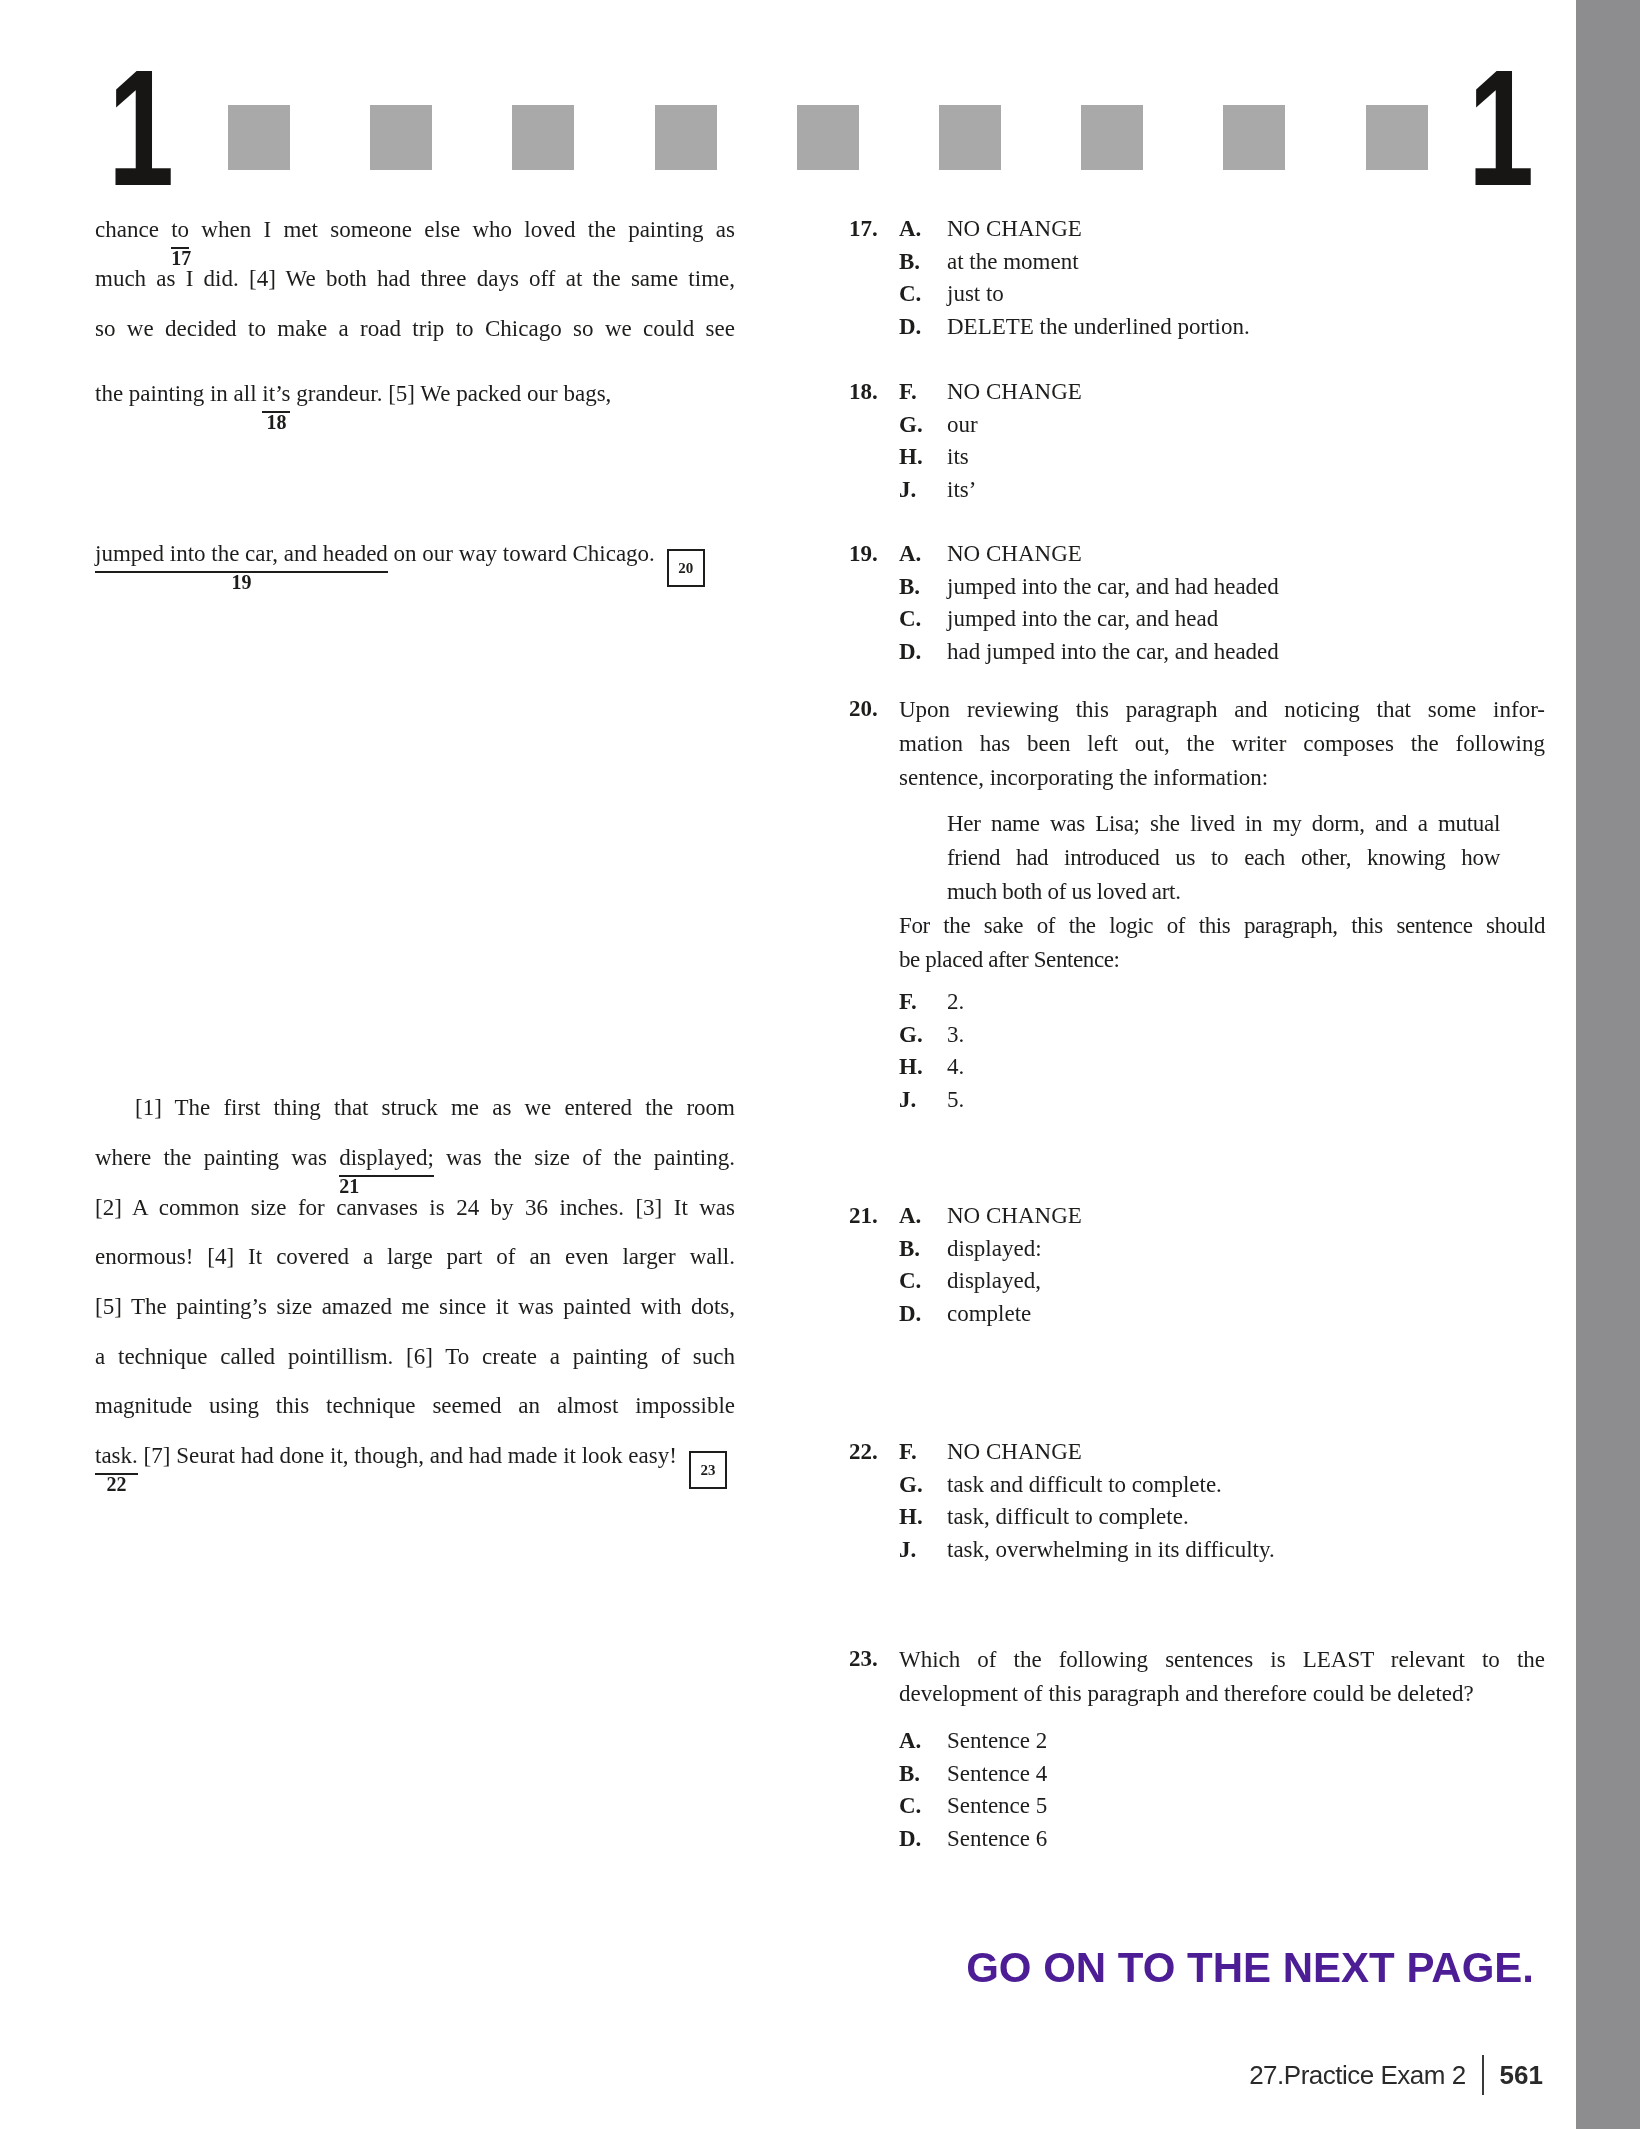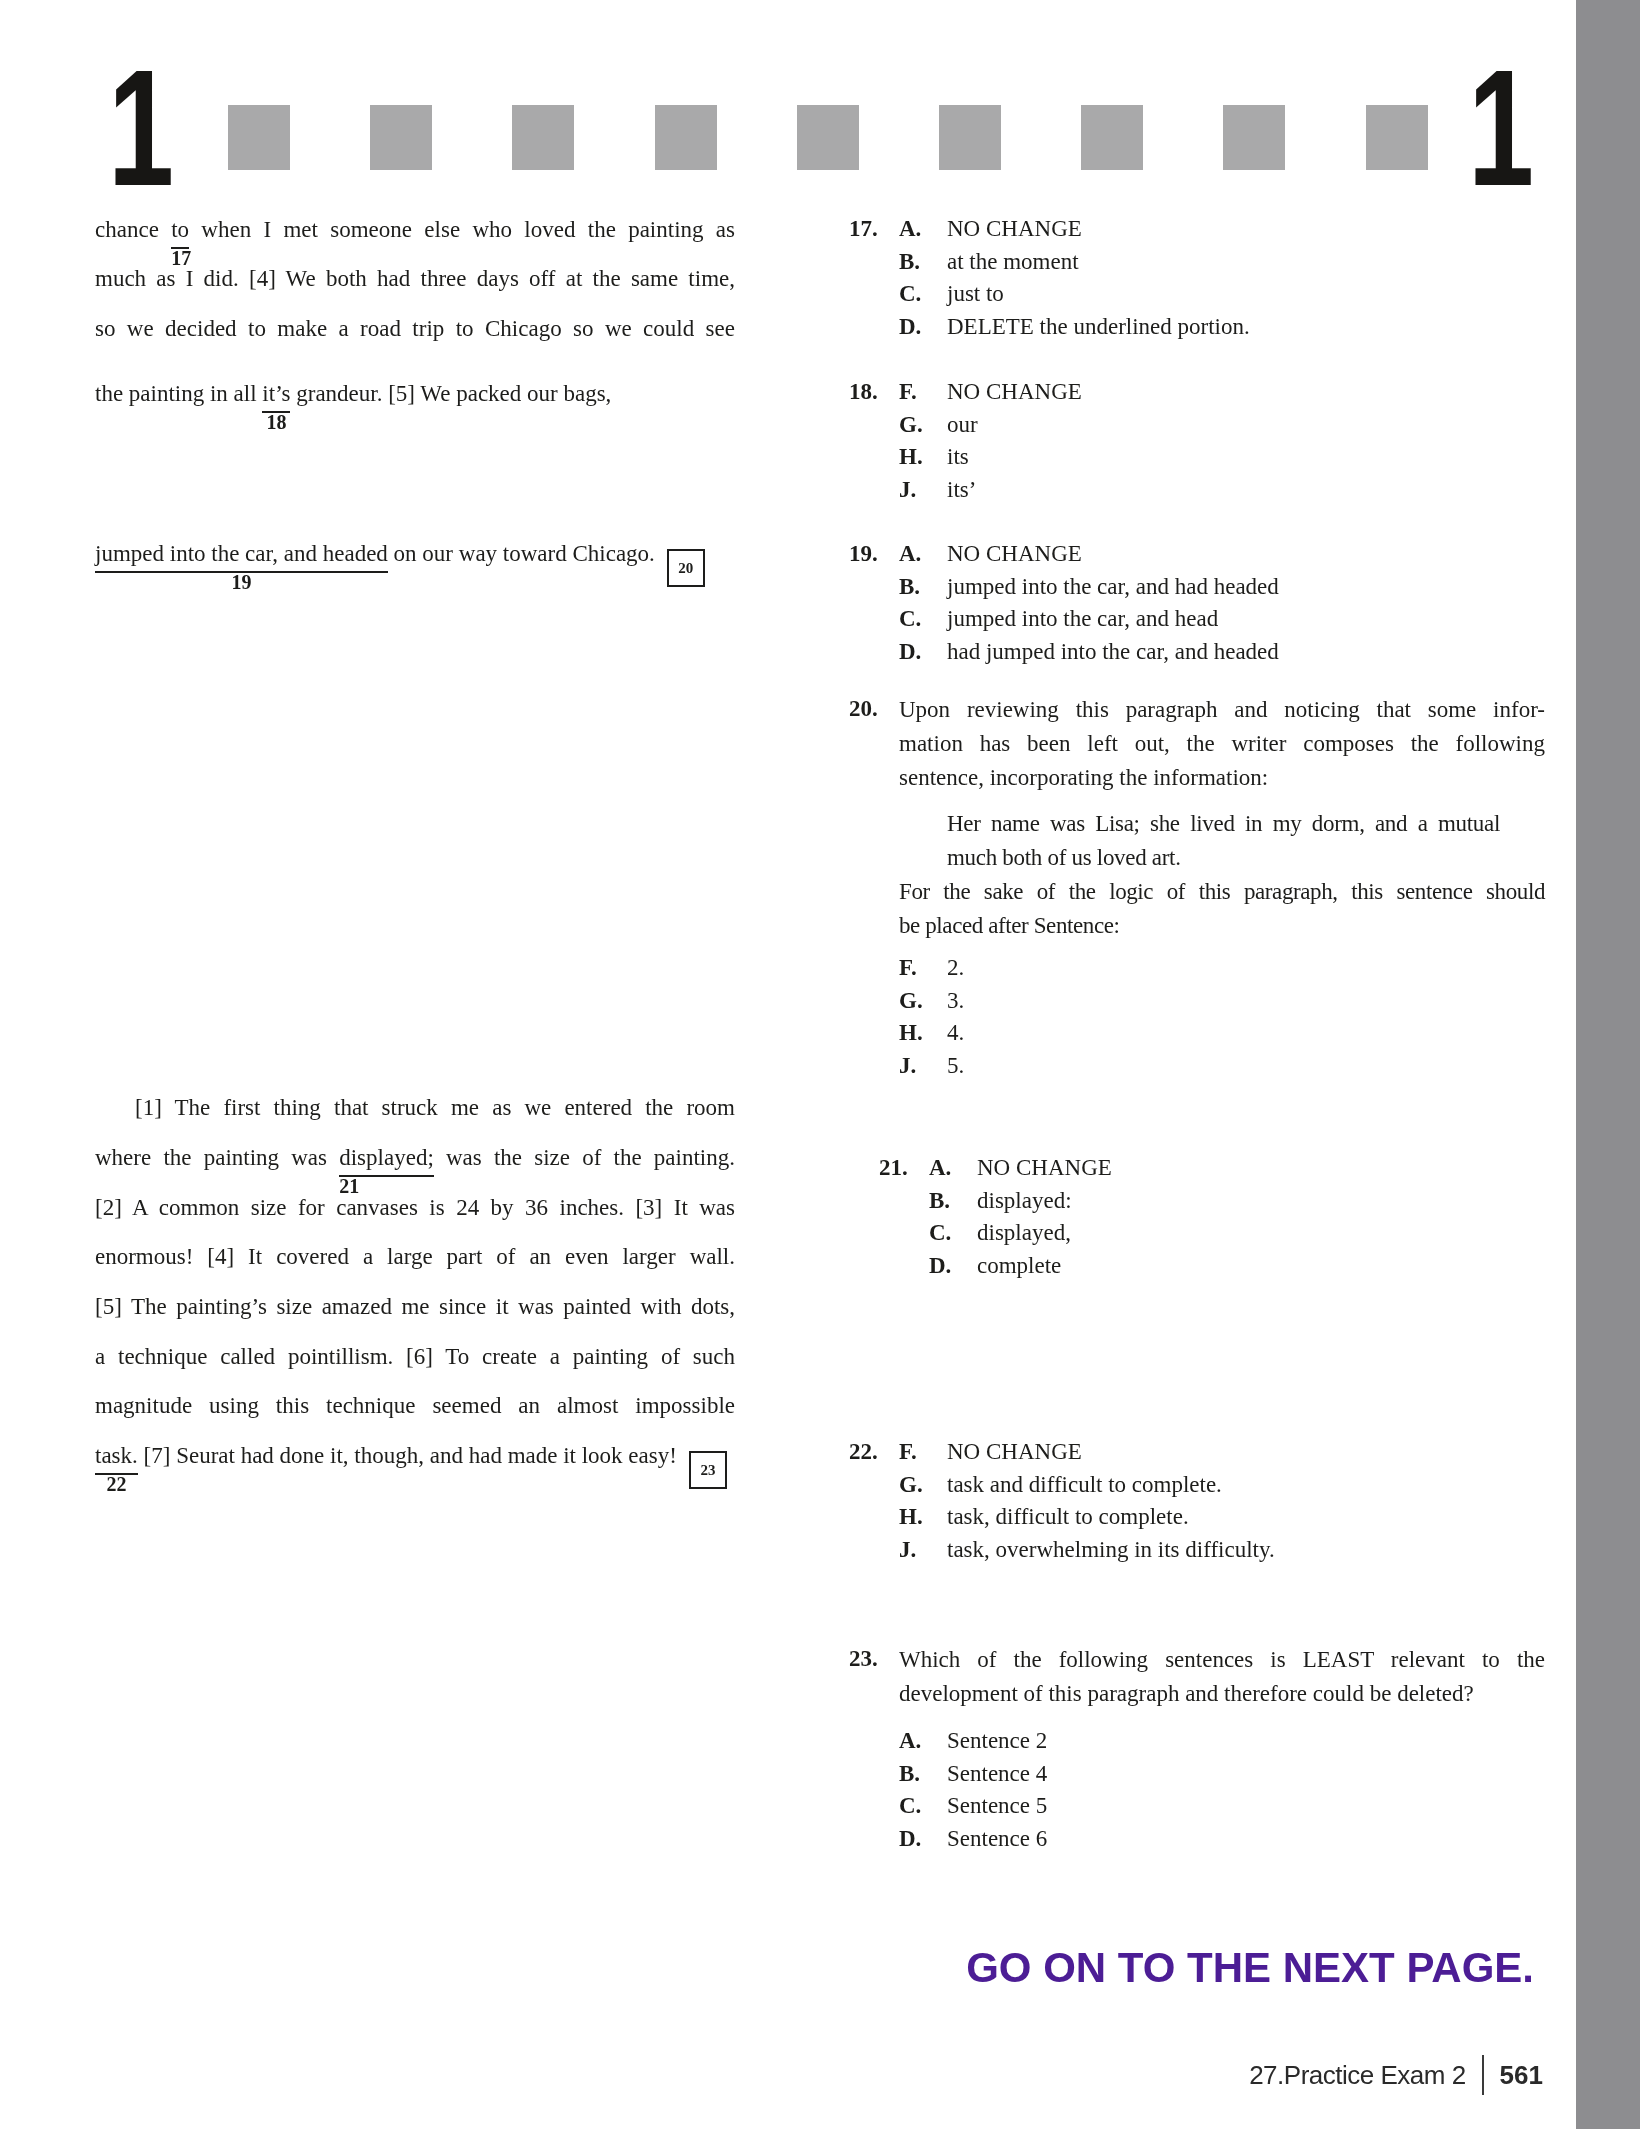--- a/index.html
+++ b/index.html
@@ -152,20 +152,21 @@
       <div class="q" style="top: 693px;">
         <span class="qnum">20.</span>
         <div class="qbody">
           <div class="stem">
             <div class="sline just">Upon reviewing this paragraph and noticing that some infor-</div>
             <div class="sline just">mation has been left out, the writer composes the following</div>
             <div class="sline">sentence, incorporating the information:</div>
           </div>
           <div class="quote">
             <div class="sline just">Her name was Lisa; she lived in my dorm, and a mutual</div>
+            <div class="sline just">friend had introduced us to each other, knowing how</div>
             <div class="sline">much both of us loved art.</div>
           </div>
           <div class="followup">
             <div class="sline just">For the sake of the logic of this paragraph, this sentence should</div>
             <div class="sline">be placed after Sentence:</div>
           </div>
           <div class="opts">
             <div class="opt">
               <span class="olet">F.</span>
               <span class="otxt">2.</span>
@@ -178,21 +179,21 @@
               <span class="olet">H.</span>
               <span class="otxt">4.</span>
             </div>
             <div class="opt">
               <span class="olet">J.</span>
               <span class="otxt">5.</span>
             </div>
           </div>
         </div>
       </div>
-      <div class="q" style="top: 1152px; margin-left: 30px;">
+      <div class="q" style="top: 1200px;">
         <span class="qnum">21.</span>
         <div class="qbody">
           <div class="opts">
             <div class="opt">
               <span class="olet">A.</span>
               <span class="otxt">NO CHANGE</span>
             </div>
             <div class="opt">
               <span class="olet">B.</span>
               <span class="otxt">displayed:</span>

